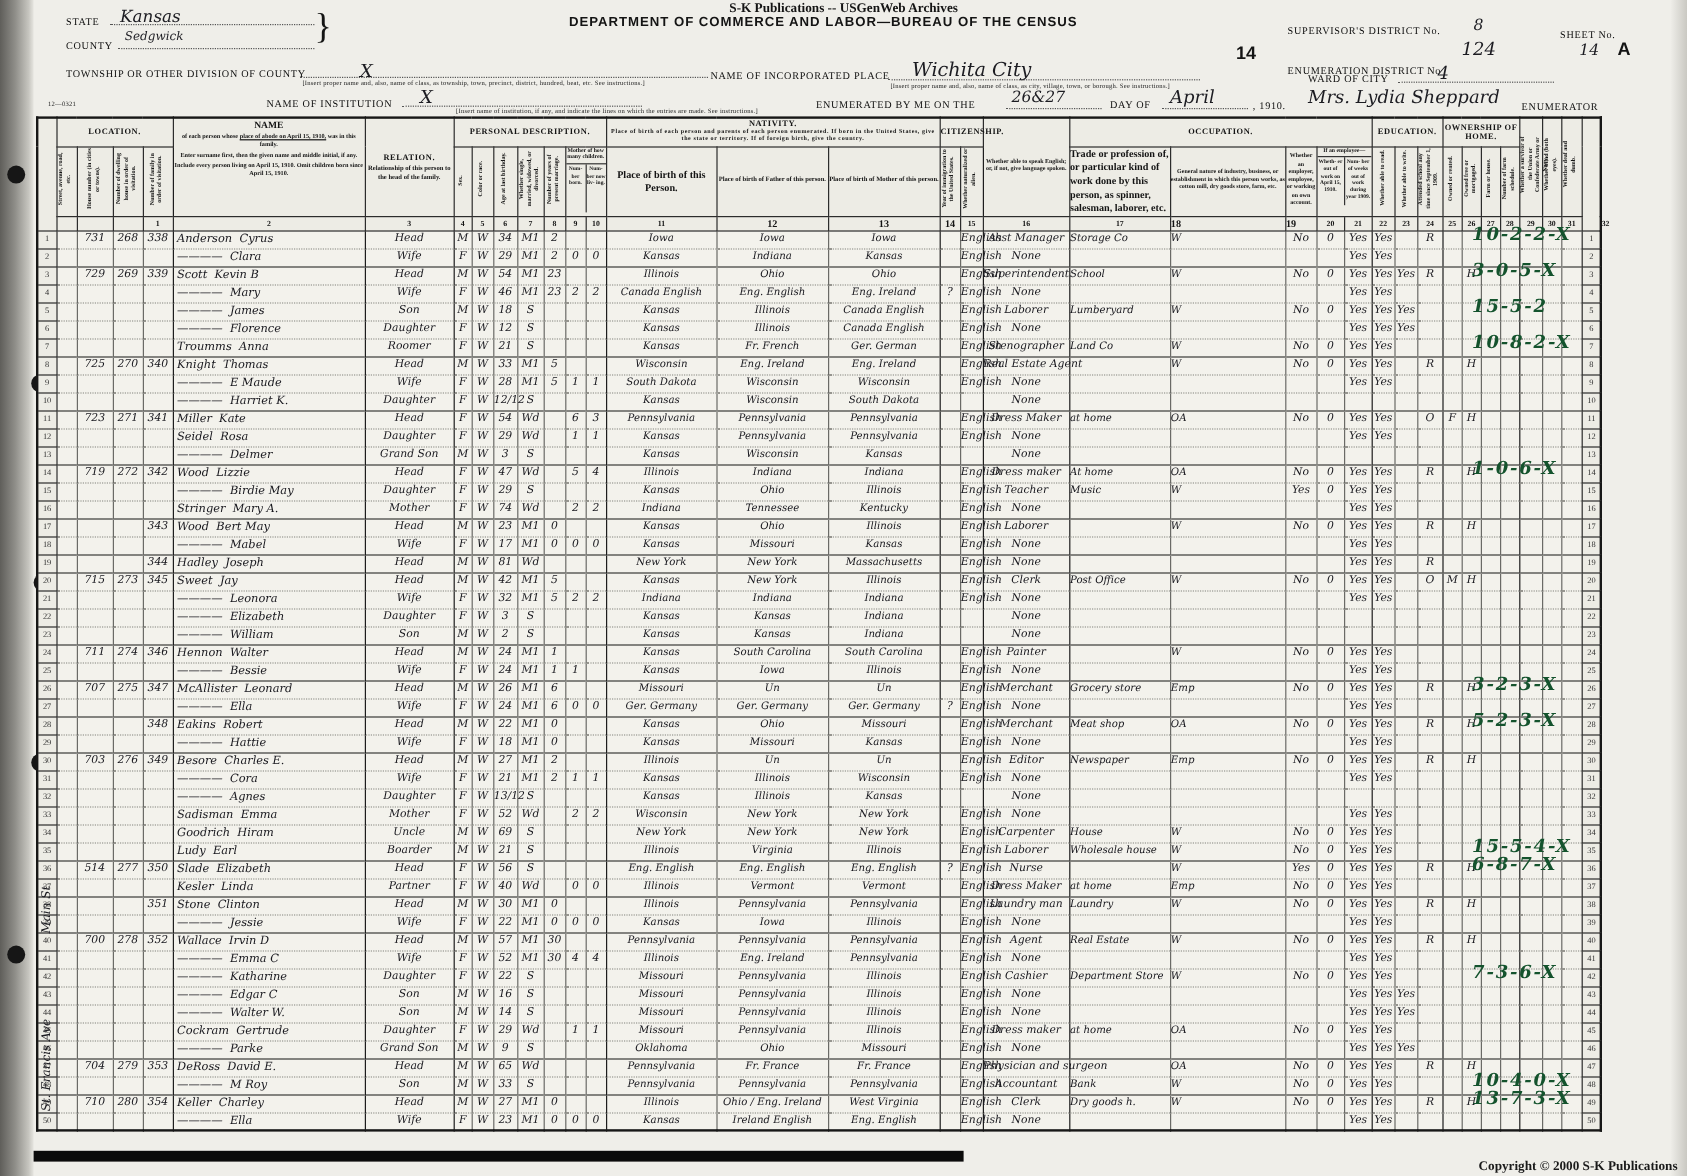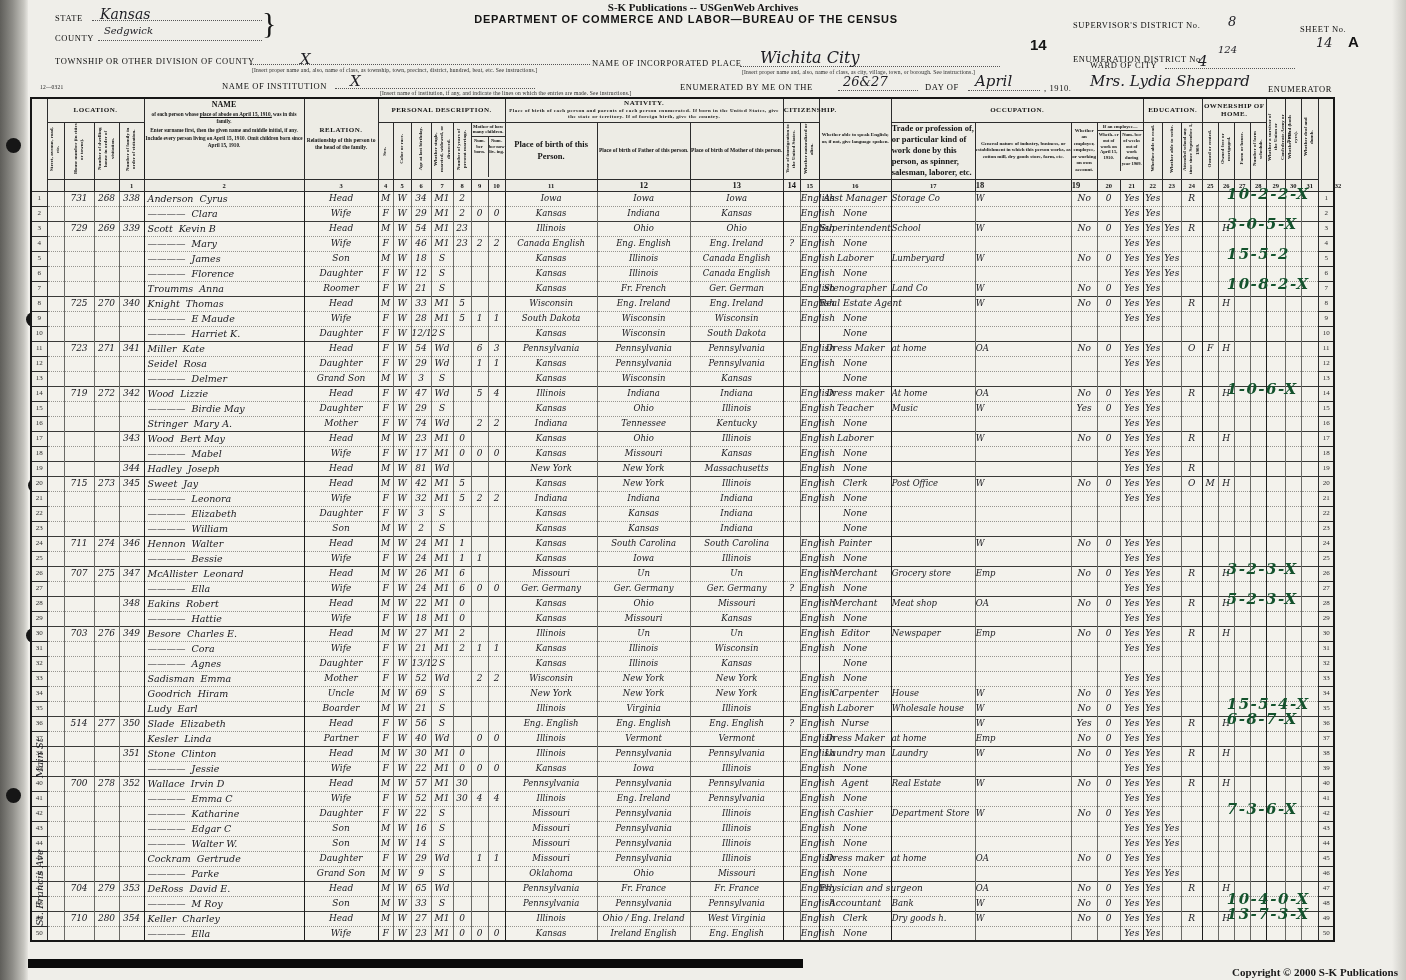--- a/index.html
+++ b/index.html
@@ -93,21 +93,21 @@
     <span class="abs hw" style="left:100px;top:6px;font-size:14px;">Kansas</span>
     <span class="abs dots" style="left:92px;top:20px;width:170px;"></span>
     <span class="abs lbl" style="left:55px;top:33px;">COUNTY</span>
     <span class="abs hw" style="left:104px;top:25px;font-size:10px;">Sedgwick</span>
     <span class="abs dots" style="left:98px;top:40px;width:164px;"></span>
     <span class="abs brace" style="left:262px;top:6px;">}</span>
 
     <span class="abs lbl" style="left:1073px;top:20px;">SUPERVISOR'S DISTRICT No.</span>
     <span class="abs hw" style="left:1228px;top:14px;font-size:13px;">8</span>
     <span class="abs lbl" style="left:1073px;top:54px;">ENUMERATION DISTRICT No</span>
-    <span class="abs hw" style="left:1218px;top:32px;font-size:10px;margin-top:12px;">124</span>
+    <span class="abs hw" style="left:1218px;top:32px;font-size:15px;">124</span>
     <span class="abs lbl" style="left:1300px;top:24px;">SHEET No.</span>
     <span class="abs hw" style="left:1316px;top:35px;font-size:13px;">14</span>
     <span class="abs pageno" style="left:1348px;top:33px;">A</span>
 
     <span class="abs lbl" style="left:55px;top:56px;">TOWNSHIP OR OTHER DIVISION OF COUNTY</span>
     <span class="abs dots" style="left:250px;top:64px;width:340px;"></span>
     <span class="abs hw" style="left:300px;top:50px;font-size:15px;">X</span>
     <span class="abs tiny" style="left:252px;top:67px;width:350px;">[Insert proper name and, also, name of class, as township, town, precinct, district, hundred, beat, etc.   See instructions.]</span>
 
     <span class="abs lbl" style="left:592px;top:58px;">NAME OF INCORPORATED PLACE</span>

